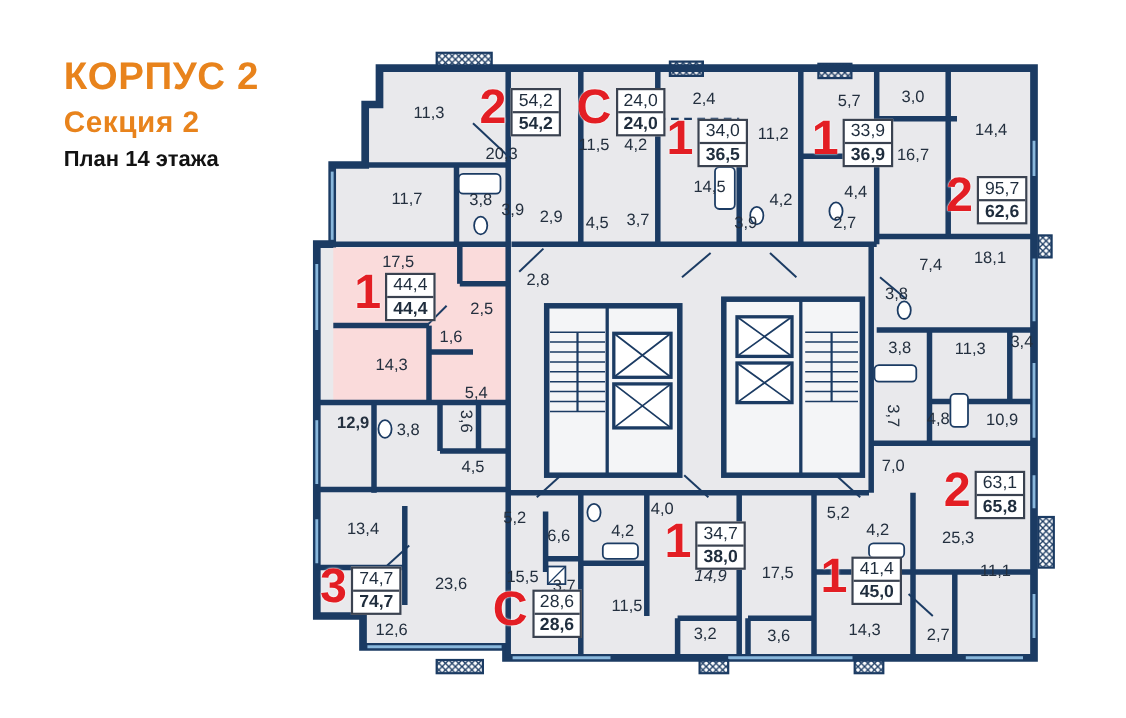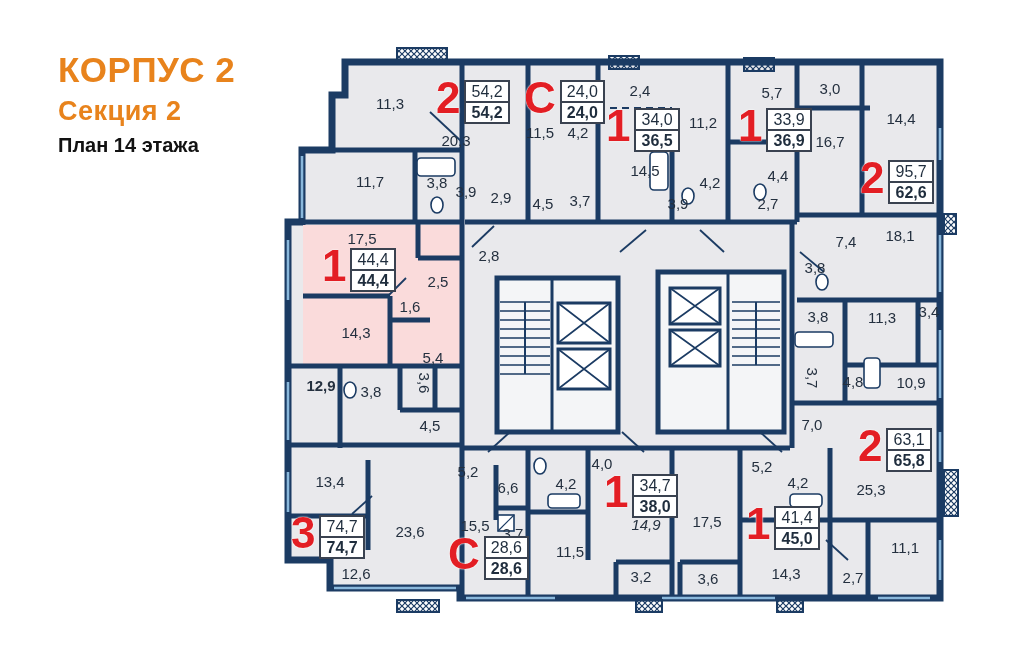--- a/index.html
+++ b/index.html
@@ -240,21 +240,21 @@
         <div class="room-label" style="left: 513px; top: 533px;">3,7</div>
         <div class="room-label" style="left: 566px; top: 483px;">4,2</div>
         <div class="room-label" style="left: 602px; top: 463px;">4,0</div>
         <div class="room-label" style="left: 570px; top: 551px;">11,5</div>
         <div class="room-label" style="left: 646px; top: 524px; font-style: italic;">14,9</div>
         <div class="room-label" style="left: 641px; top: 576px;">3,2</div>
         <div class="room-label" style="left: 707px; top: 521px;">17,5</div>
         <div class="room-label" style="left: 708px; top: 578px;">3,6</div>
         <div class="room-label" style="left: 786px; top: 573px;">14,3</div>
         <div class="room-label" style="left: 853px; top: 577px;">2,7</div>
-        <div class="room-label" style="left: 905px; top: 547px;">11,1</div>
+        <div class="room-label" style="left: 905px; top: 519px;">11,1</div>
       </div>
     <div id="apt-badges">
         <div class="apt-badge" style="left: 436px; top: 80px;">
           <span class="apt-letter">2</span>
           <div class="apt-areas">
             <div class="apt-area-living">54,2</div>
             <div class="apt-area-total">54,2</div>
           </div>
         </div>
         <div class="apt-badge" style="left: 524px; top: 80px;">

